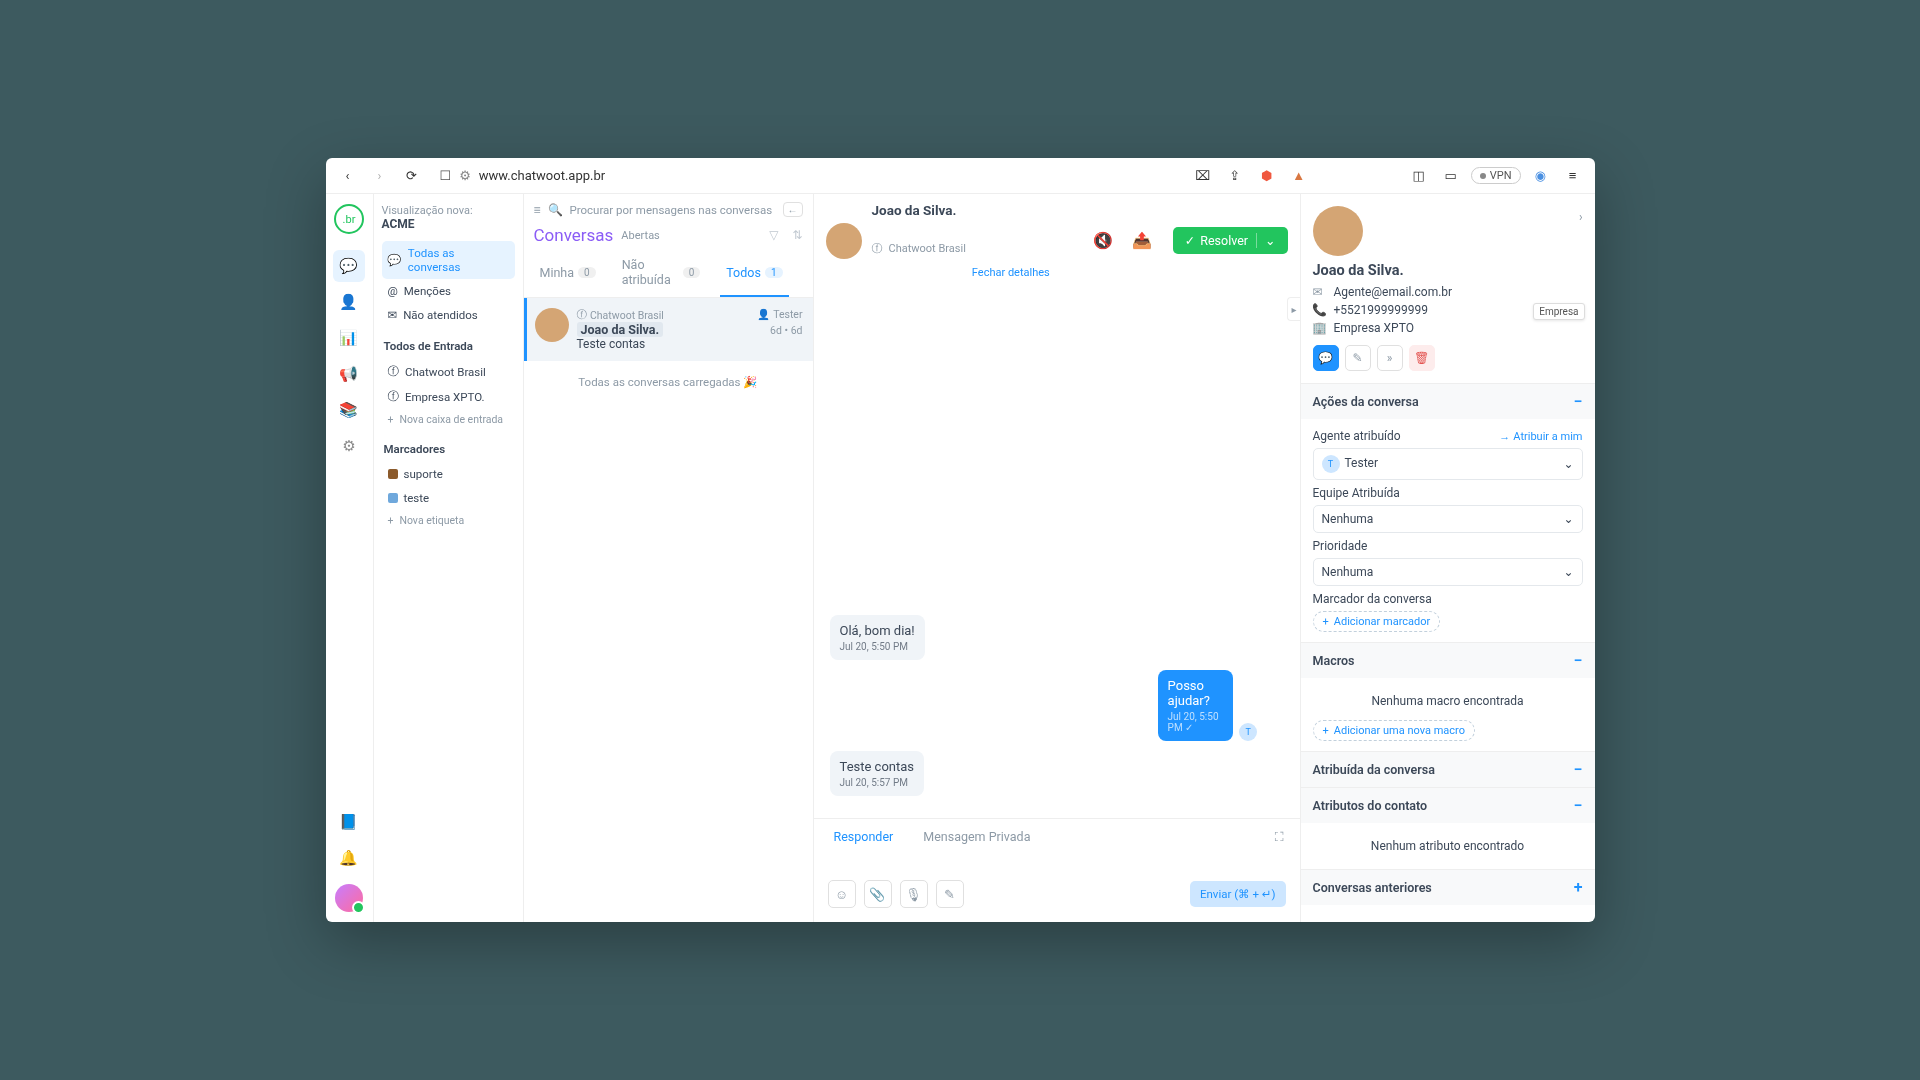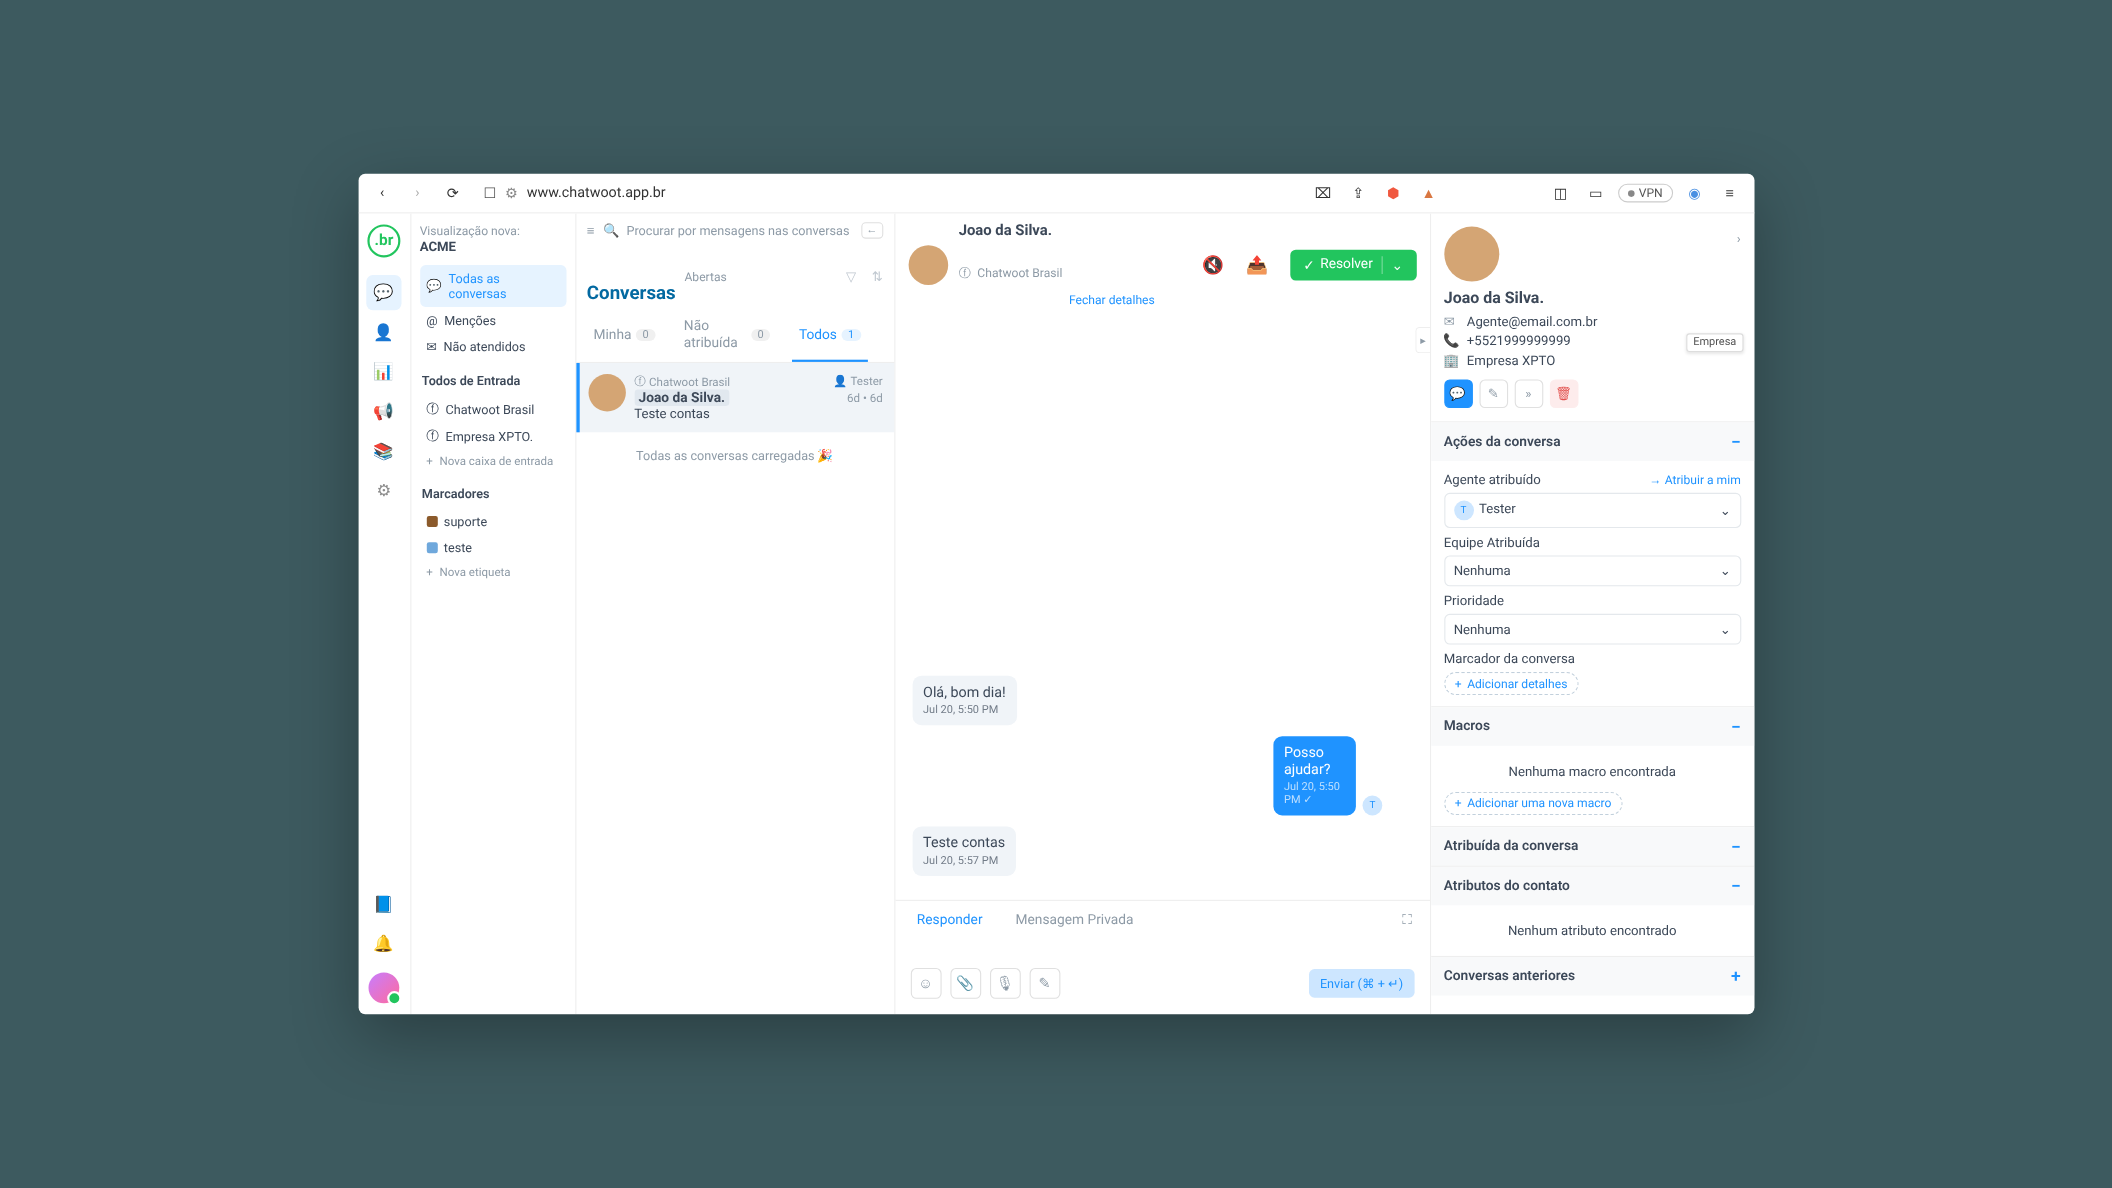--- a/index.html
+++ b/index.html
@@ -6,39 +6,39 @@
 body { background:#3d5a5f; display:flex; align-items:center; justify-content:center; width:1920px; height:1080px; }
 .browser { width:1269px; height:764px; background:#fff; border-radius:6px; overflow:hidden; display:flex; flex-direction:column; box-shadow:0 20px 60px rgba(0,0,0,.3); }
 .toolbar { height:36px; display:flex; align-items:center; padding:0 10px; gap:8px; border-bottom:1px solid #eee; font-size:13px; color:#333; }
 .tb-btn { width:24px; height:24px; display:flex; align-items:center; justify-content:center; border-radius:4px; cursor:pointer; }
 .url-area { flex:1; display:flex; align-items:center; gap:8px; padding:0 8px; color:#555; }
 .url { color:#333; font-size:13px; }
 .vpn-pill { border:1px solid #ccc; border-radius:12px; padding:1px 8px; font-size:11px; color:#555; display:flex; align-items:center; gap:4px; }
 .vpn-pill .dot { width:6px; height:6px; border-radius:50%; background:#888; }
 .app { flex:1; display:flex; overflow:hidden; }
 .rail { width:48px; border-right:1px solid #eee; display:flex; flex-direction:column; align-items:center; padding:10px 0; gap:4px; }
-.rail .logo { width:30px; height:30px; border:2px solid #22c55e; border-radius:50%; display:flex; align-items:center; justify-content:center; color:#22c55e; font-size:14px; font-weight:700; margin-bottom:12px; }
+.rail .logo { width:30px; height:30px; border:2px solid #22c55e; border-radius:50%; display:flex; align-items:center; justify-content:center; color:#22c55e; font-size:11px; font-weight:400; margin-bottom:12px; }
 .rail-icon { width:32px; height:32px; display:flex; align-items:center; justify-content:center; border-radius:6px; color:#8b8b8b; cursor:pointer; font-size:15px; }
 .rail-icon.active { background:#e6f3ff; color:#1f93ff; }
 .rail .spacer { flex:1; }
 .rail .av { width:28px; height:28px; border-radius:50%; background:linear-gradient(135deg,#c77dff,#ff6b9d); position:relative; margin-top:6px; }
 .rail .av::after { content:''; position:absolute; right:-2px; bottom:-2px; width:9px; height:9px; border-radius:50%; background:#22c55e; border:2px solid #fff; }
 .sidenav { width:150px; border-right:1px solid #eee; padding:10px 8px; font-size:12px; color:#3c4858; overflow-y:auto; }
 .sidenav .acct-lbl { color:#8d9aa6; font-size:11px; }
 .sidenav .acct-name { font-weight:700; font-size:12px; margin-bottom:10px; }
 .sn-item { display:flex; align-items:center; gap:6px; padding:5px 6px; border-radius:5px; cursor:pointer; color:#3c4858; font-size:11.5px; }
 .sn-item.active { background:#e6f3ff; color:#1f93ff; }
 .sn-head { color:#3c4858; font-weight:600; font-size:11.5px; margin:12px 0 6px 2px; }
 .sn-add { color:#8d9aa6; font-size:10.5px; cursor:pointer; padding:4px 6px; display:flex; gap:6px; }
 .swatch { width:10px; height:10px; border-radius:2px; }
 .convlist { width:290px; border-right:1px solid #eee; display:flex; flex-direction:column; }
 .cl-top { padding:8px 10px; display:flex; align-items:center; gap:8px; font-size:12px; color:#8d9aa6; }
 .cl-search { flex:1; display:flex; align-items:center; gap:6px; }
 .cl-title { display:flex; align-items:center; gap:8px; padding:0 10px 4px; }
-.cl-title h2 { font-size:17px; font-weight:700; color:#0369a1;margin-top:32px; }
+.cl-title h2 { font-size:17px; font-weight:400; color:#8b5cf6; }
 .cl-title .open { color:#8d9aa6; font-size:11px; }
 .tabs { display:flex; padding:0 10px; border-bottom:1px solid #eee; font-size:12.5px; }
 .tab { padding:8px 6px; margin-right:14px; color:#8d9aa6; cursor:pointer; display:flex; gap:4px; align-items:center; border-bottom:2px solid transparent; }
 .tab.active { color:#1f93ff; border-bottom-color:#1f93ff; }
 .tab .badge { background:#f0f0f0; border-radius:8px; padding:0 6px; font-size:10px; color:#8d9aa6; }
 .tab.active .badge { background:#e6f3ff; color:#1f93ff; }
 .conv-item { padding:10px 10px 10px 8px; border-left:3px solid #1f93ff; display:flex; gap:8px; cursor:pointer; background:#f0f4f8; }
 .conv-item .av { width:34px; height:34px; border-radius:50%; background:#d4a574; flex-shrink:0; }
 .conv-item .meta { flex:1; min-width:0; }
 .conv-item .src { font-size:10.5px; color:#8d9aa6; display:flex; align-items:center; gap:3px; }
@@ -352,21 +352,21 @@
           <div class="d-select">
               <span>Nenhuma</span>
               <span>⌄</span>
             </div>
 
           <div class="d-field-lbl">
               <span>Marcador da conversa</span>
             </div>
           <div class="chip">
               <span>+</span>
-              <span>Adicionar detalhes</span>
+              <span>Adicionar marcador</span>
             </div>
         </div>
       </div>
 
       <div class="d-section">
         <div class="d-sec-head">
             <span>Macros</span>
             <span class="toggle">−</span>
           </div>
         <div class="d-sec-body">

